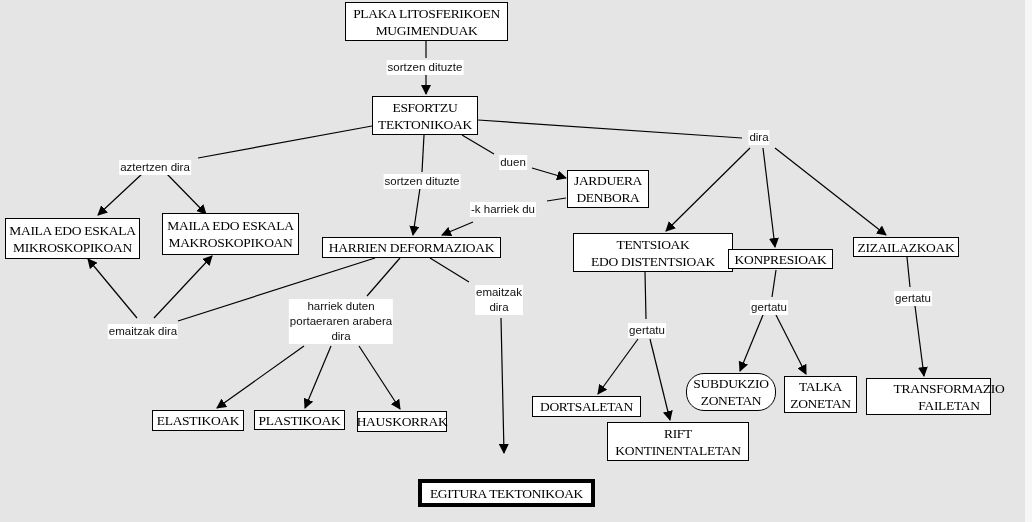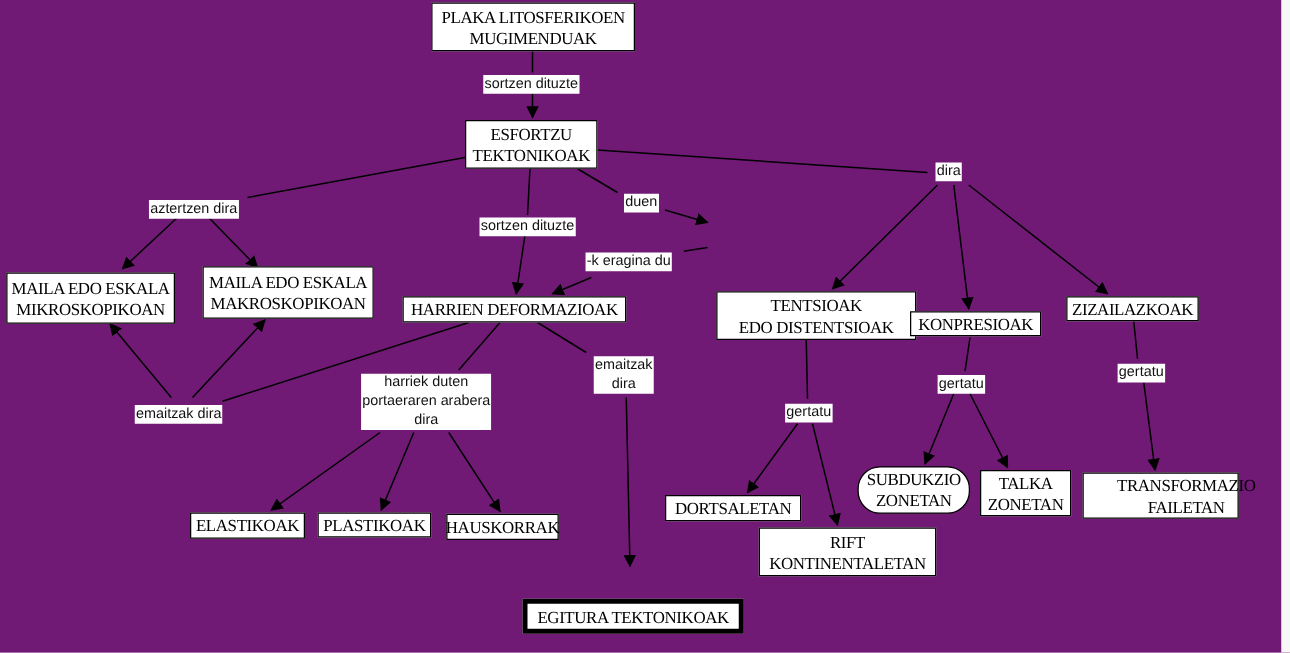--- a/index.html
+++ b/index.html
@@ -1,17 +1,17 @@
 <!DOCTYPE html>
 <html><head>
 <meta charset="utf-8">
 <style>
   html, body { margin: 0; padding: 0; background: #ffffff; }
   body { width: 1032px; height: 522px; position: relative; overflow: hidden; }
-  #canvas { position: absolute; left: 0; top: 0; width: 1032px; height: 522px; background: #701a75; text-decoration: underline; }
+  #canvas { position: absolute; left: 0; top: 0; width: 1032px; height: 522px; background: #e5e5e5; text-decoration: underline; }
   #edge-strip { position: absolute; left: 1025px; top: 0; width: 7px; height: 522px; background: #f7f7f7; }
   svg#links { position: absolute; left: 0; top: 0; }
   .node {
     position: absolute; box-sizing: border-box;
     border: 1px solid #000; background: #fff;
     font-family: "Liberation Serif", serif; font-size: 13.5px; line-height: 17px;
     color: #000; text-align: center; white-space: pre-line;
     display: flex; align-items: center; justify-content: center;
     letter-spacing: -0.3px; cursor: pointer;
   }
@@ -71,20 +71,22 @@
   </svg>
 
   <div class="node" id="n-plaka" style="left:345px;top:2px;width:163px;height:39px;">PLAKA LITOSFERIKOEN
 MUGIMENDUAK</div>
   <div class="node" id="n-esfortzu" style="left:372px;top:96px;width:106px;height:39px;">ESFORTZU
 TEKTONIKOAK</div>
   <div class="node" id="n-mikro" style="left:5px;top:218px;width:135px;height:41px;">MAILA EDO ESKALA
 MIKROSKOPIKOAN</div>
   <div class="node" id="n-makro" style="left:162px;top:213px;width:137px;height:42px;">MAILA EDO ESKALA
 MAKROSKOPIKOAN</div>
+  <div class="node" id="n-jarduera" style="left:567px;top:170px;width:82px;height:38px;">JARDUERA
+DENBORA</div>
   <div class="node" id="n-harrien" style="left:322px;top:237px;width:179px;height:21px;">HARRIEN DEFORMAZIOAK</div>
   <div class="node" id="n-tentsioak" style="left:573px;top:233px;width:160px;height:39px;">TENTSIOAK
 EDO DISTENTSIOAK</div>
   <div class="node" id="n-konpresioak" style="left:728px;top:249px;width:105px;height:20px;">KONPRESIOAK</div>
   <div class="node" id="n-zizailazkoak" style="left:853px;top:237px;width:106px;height:20px;">ZIZAILAZKOAK</div>
   <div class="node" id="n-elastikoak" style="left:152px;top:410px;width:92px;height:21px;">ELASTIKOAK</div>
   <div class="node" id="n-plastikoak" style="left:254px;top:410px;width:91px;height:20px;">PLASTIKOAK</div>
   <div class="node" id="n-hauskorrak" style="left:357px;top:411px;width:90px;height:21px;">HAUSKORRAK</div>
   <div class="node thick" id="n-egitura" style="left:418px;top:455px;width:177px;height:28px;">EGITURA TEKTONIKOAK</div>
   <div class="node" id="n-dortsaletan" style="left:532px;top:396px;width:109px;height:21px;">DORTSALETAN</div>
@@ -94,21 +96,21 @@
 ZONETAN</div>
   <div class="node" id="n-talka" style="left:784px;top:376px;width:73px;height:37px;">TALKA
 ZONETAN</div>
   <div class="node" id="n-transformazio" style="left:866px;top:378px;width:125px;height:37px;padding-left:41px;">TRANSFORMAZIO
 FAILETAN</div>
 
   <div class="label" style="left:425px;top:60px;">sortzen dituzte</div>
   <div class="label" style="left:155px;top:160px;">aztertzen dira</div>
   <div class="label" style="left:422px;top:174px;">sortzen dituzte</div>
   <div class="label" style="left:513px;top:155px;">duen</div>
-  <div class="label" style="left:503px;top:202px;">-k eragina du</div>
+  <div class="label" style="left:503px;top:202px;">-k harriek du</div>
   <div class="label" style="left:759px;top:130px;">dira</div>
   <div class="label" style="left:143px;top:324px;">emaitzak dira</div>
   <div class="label" style="left:341px;top:299px;">harriek duten
 portaeraren arabera
 dira</div>
   <div class="label" style="left:499px;top:285px;">emaitzak
 dira</div>
   <div class="label" style="left:647px;top:323px;">gertatu</div>
   <div class="label" style="left:769px;top:300px;">gertatu</div>
   <div class="label" style="left:913px;top:291px;">gertatu</div>

